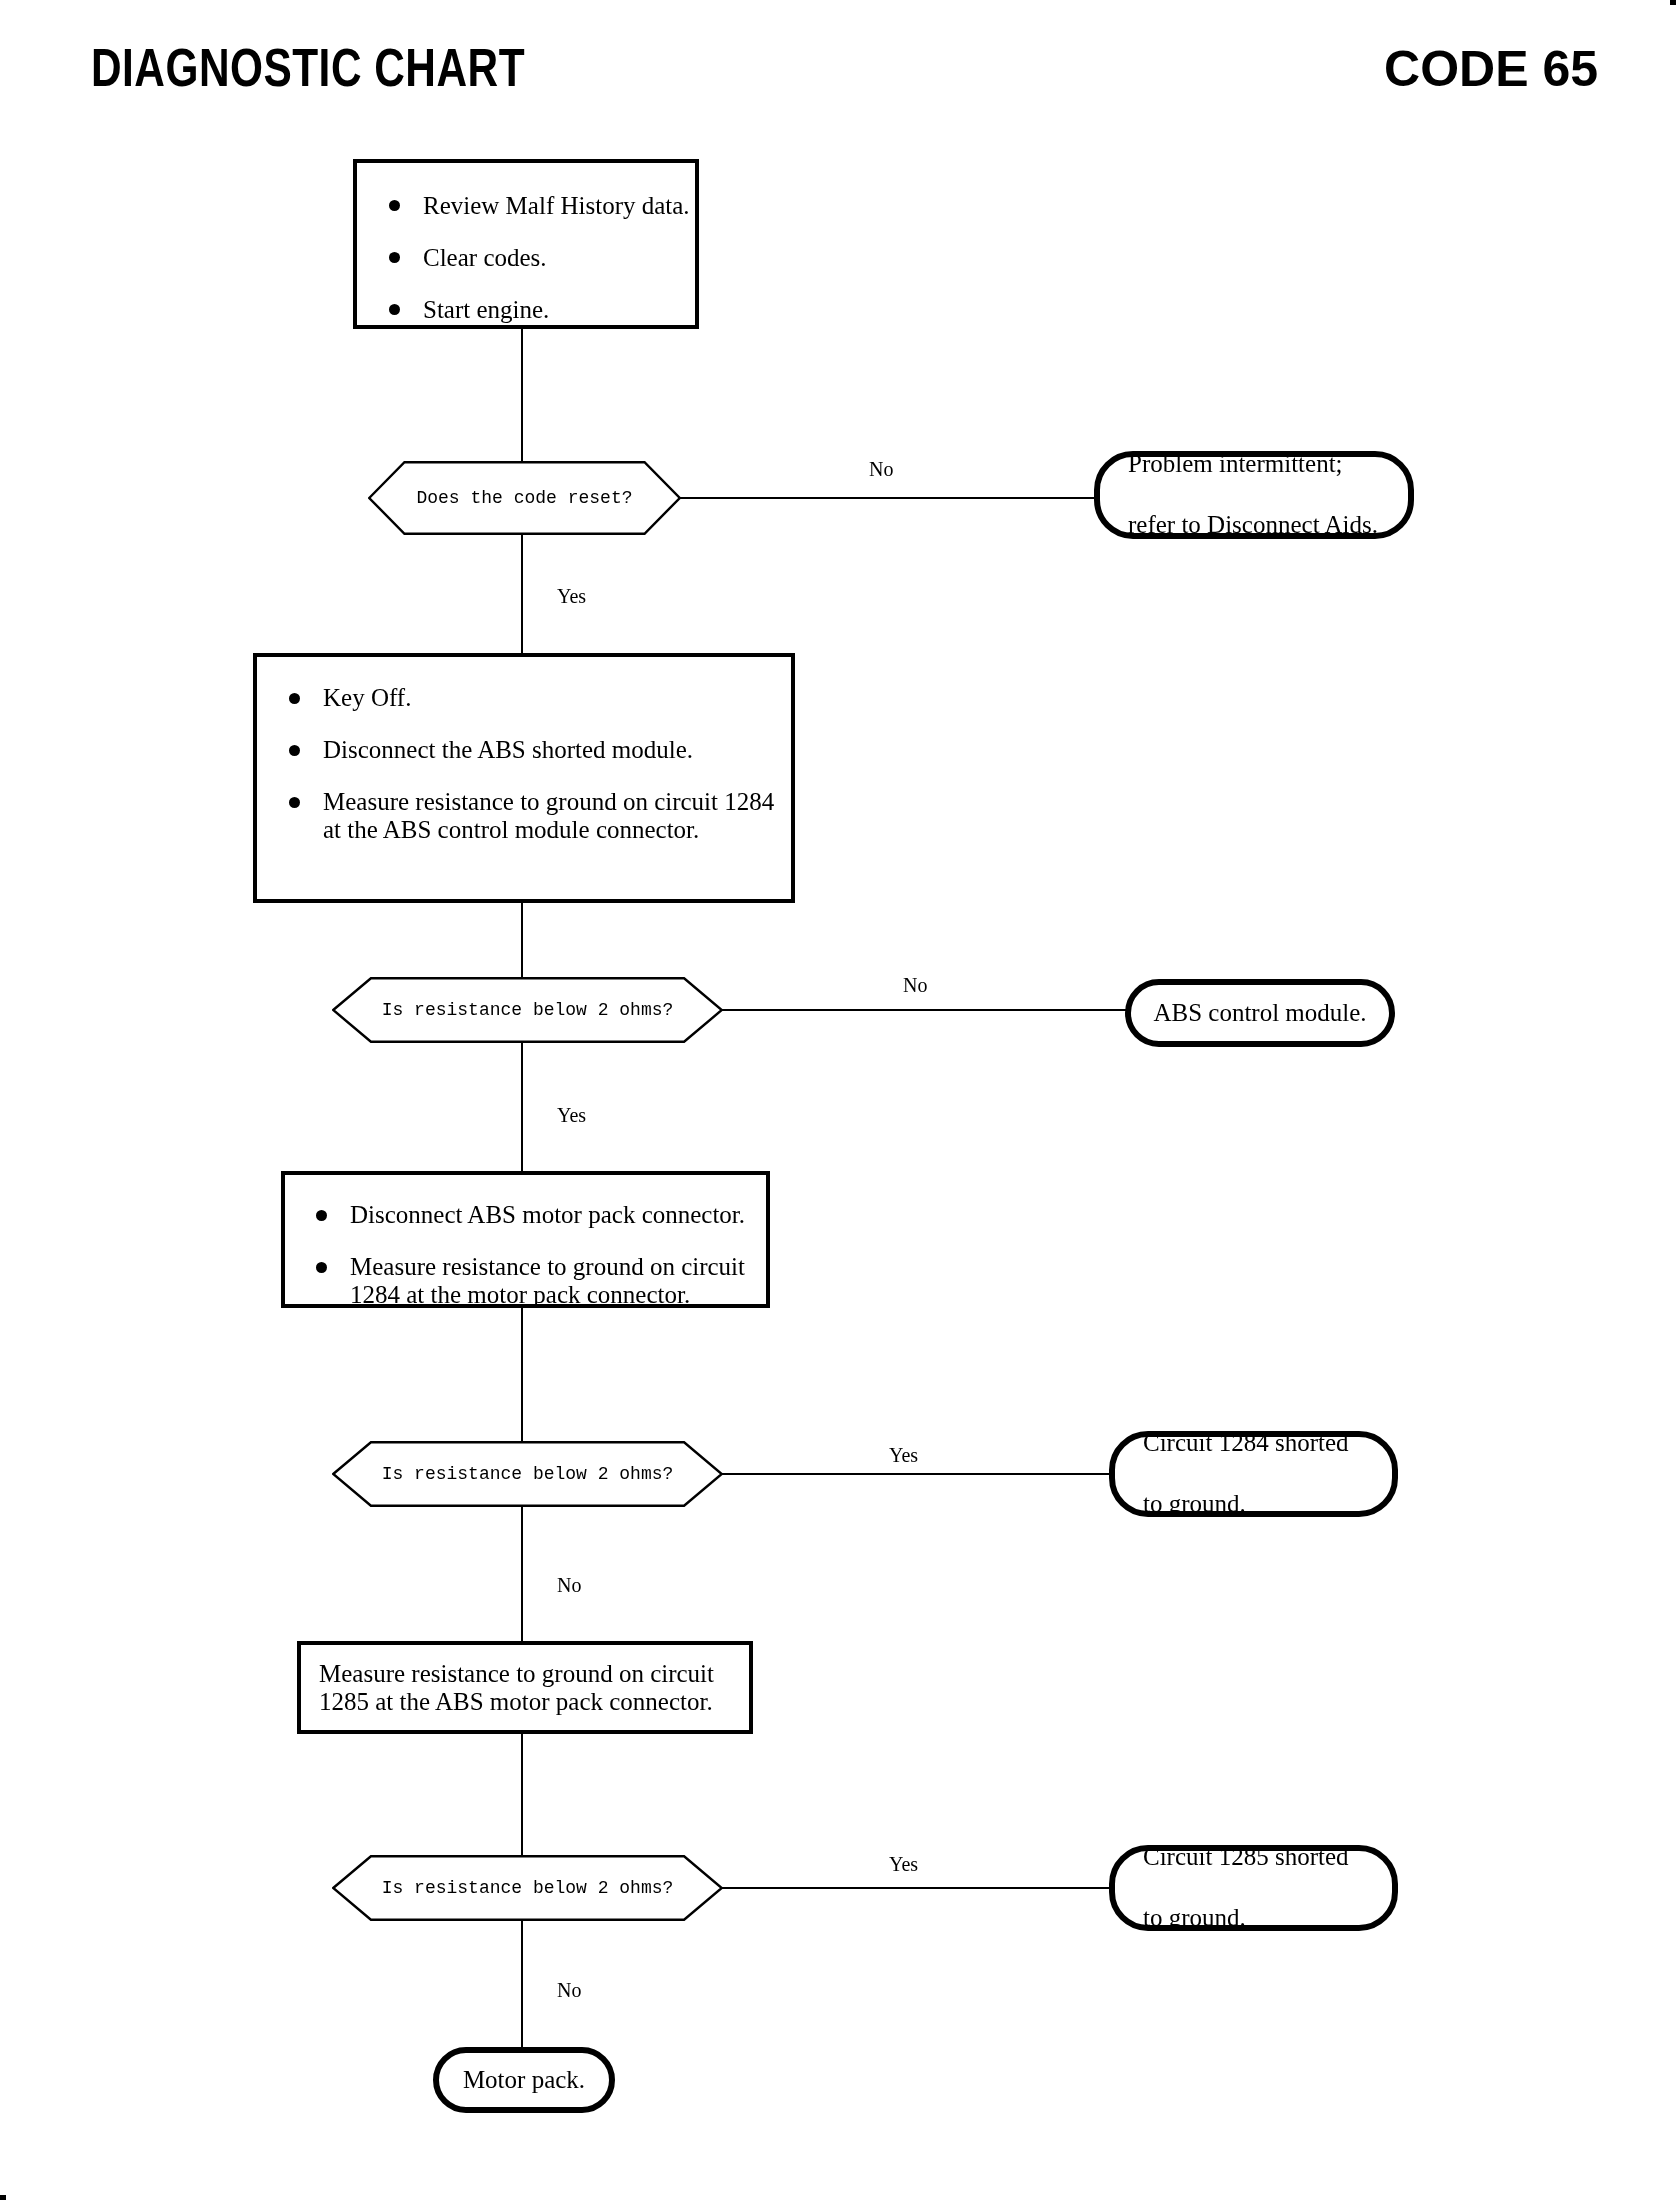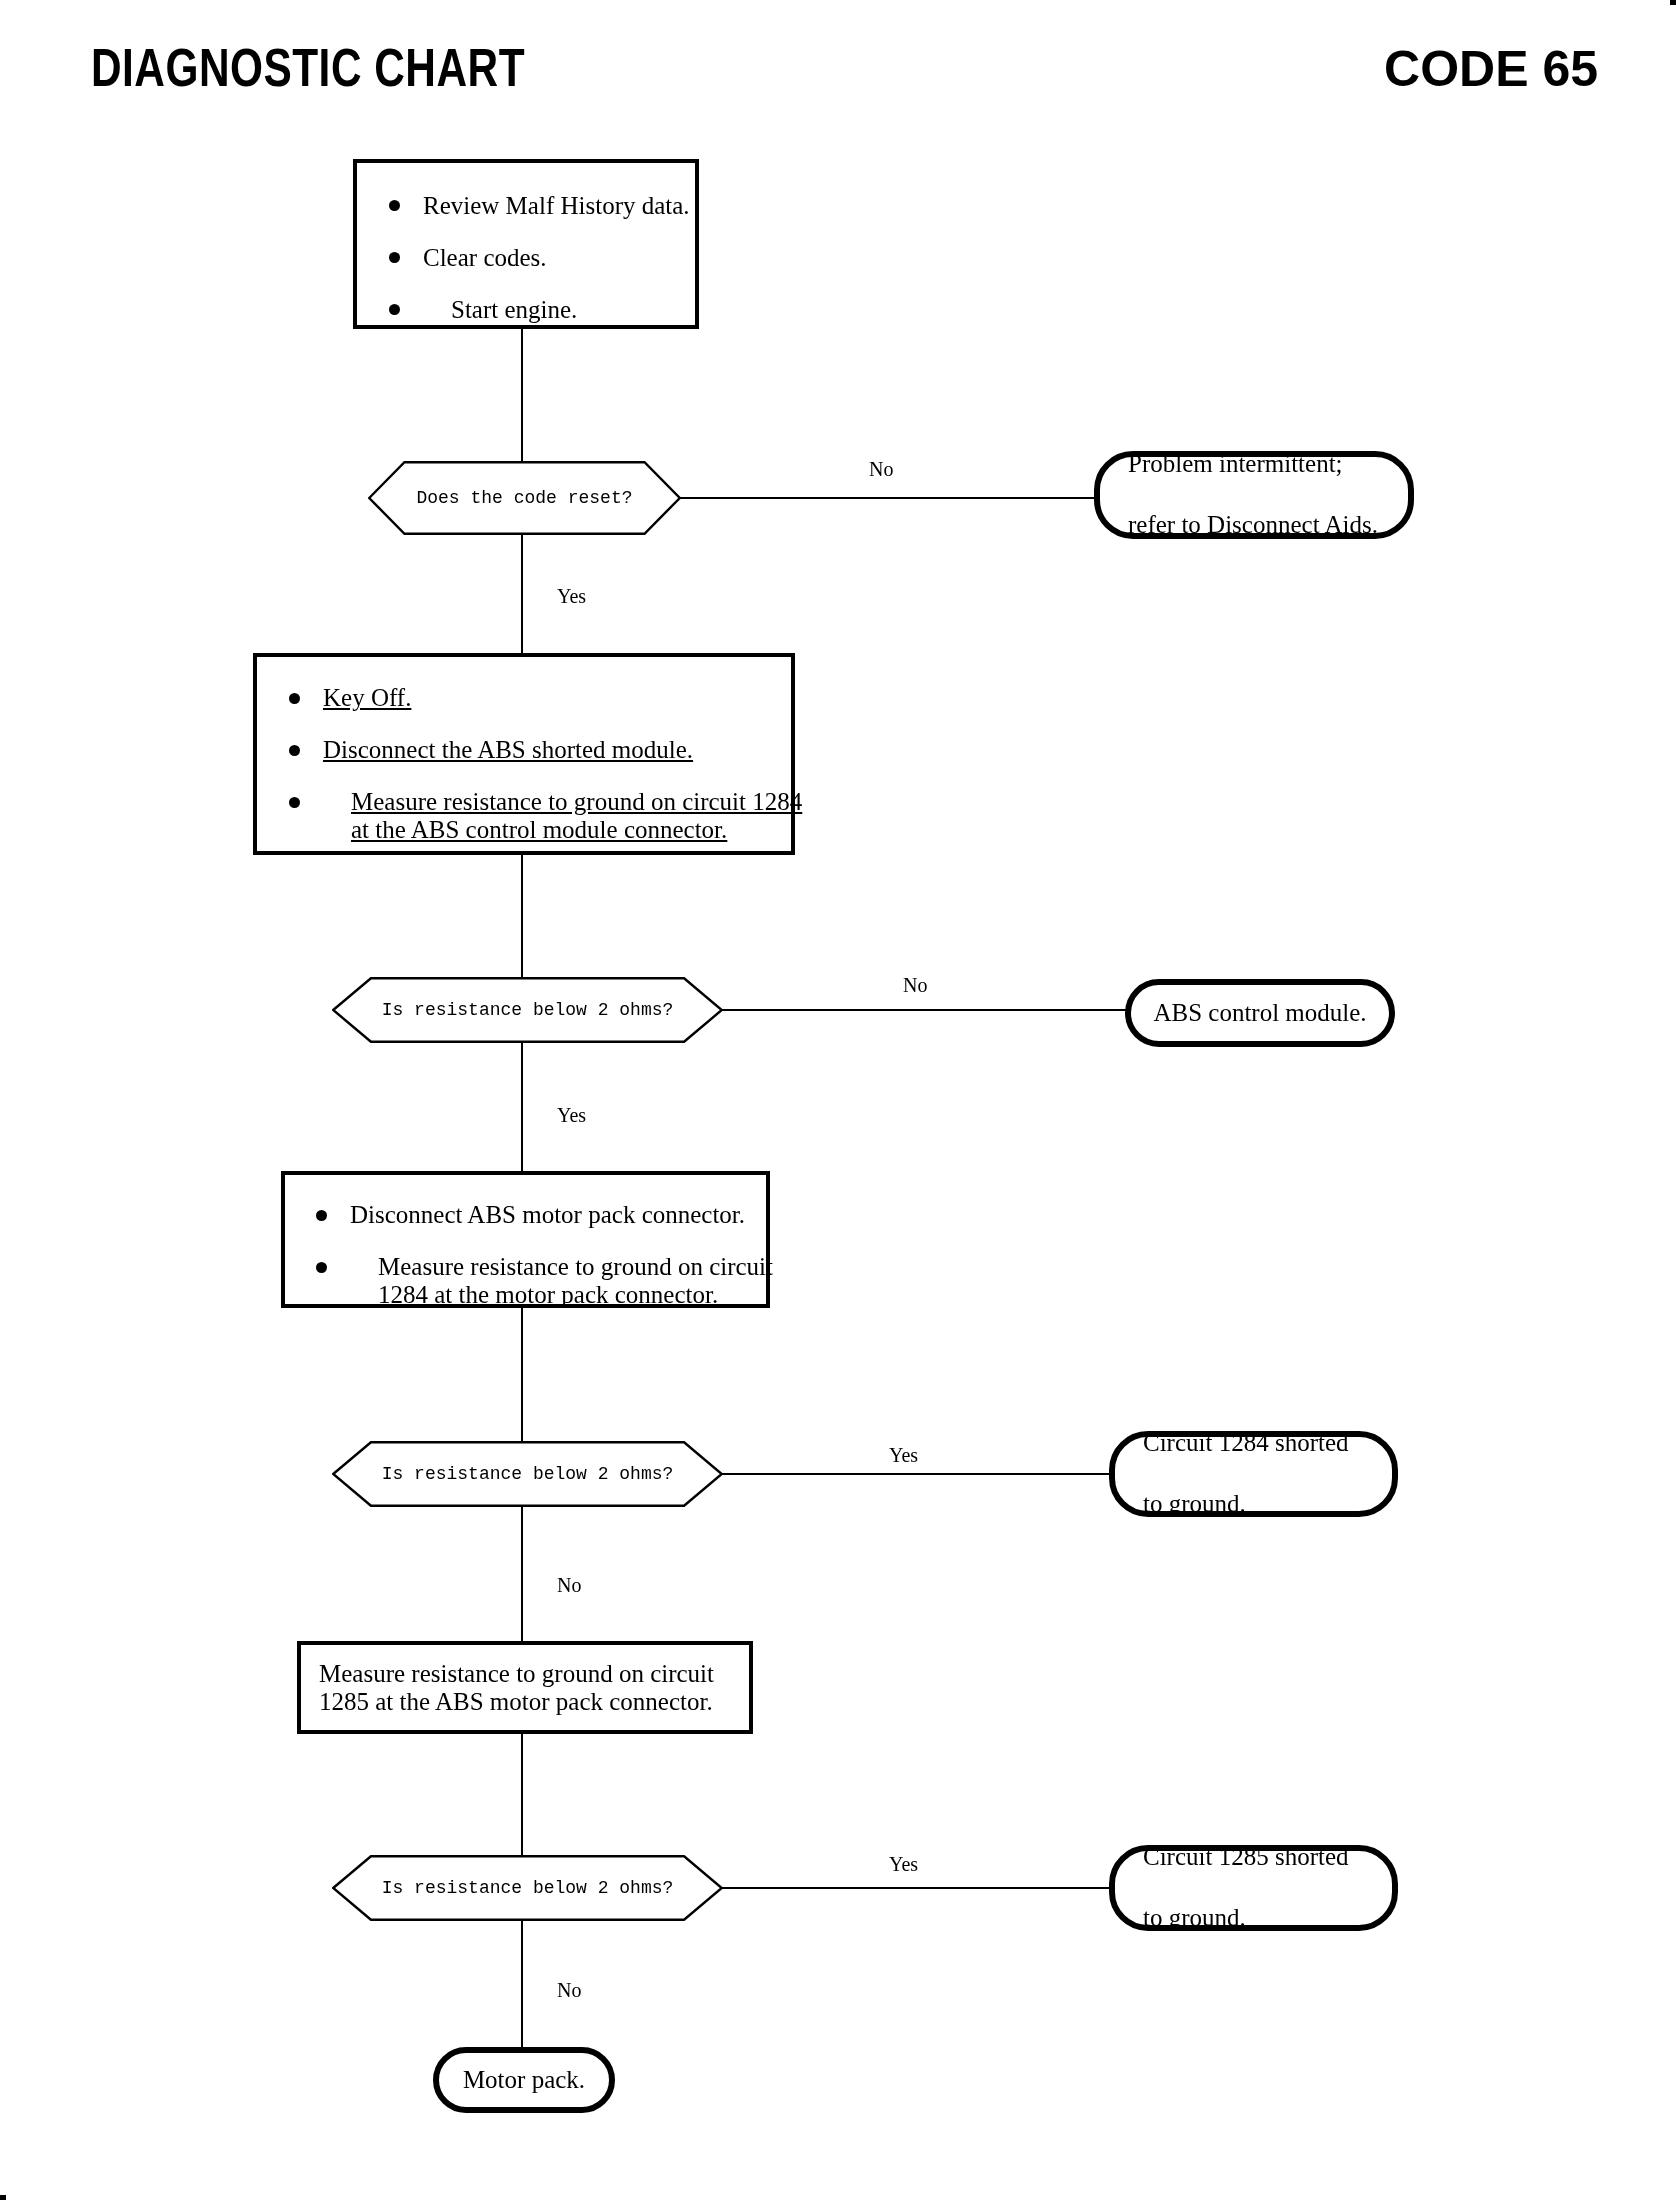--- a/index.html
+++ b/index.html
@@ -20,27 +20,27 @@
   .code{
     position:absolute;right:78px;top:43px;
     font-family:"Liberation Sans","DejaVu Sans",sans-serif;
     font-weight:700;font-size:50px;line-height:53px;white-space:nowrap;
   }
 
   
   .pbox{position:absolute;background:#fff;border:4.9px solid #000;box-sizing:border-box;}
   .pbox ul{list-style:none;margin:14px;padding:0;}
   .pbox li{display:flex;margin-bottom:24px;}
-  .pbox li:last-child{margin-bottom:0;gap:28px;}
+  .pbox li:last-child{margin-bottom:0;}
   .bullet{flex:none;width:11px;height:11px;border-radius:50%;background:#000;margin-top:8.5px;}
   .li-text{margin-left:23px;}
   .tline{display:block;white-space:nowrap;font-size:25px;line-height:28px;}
 
   #box1{left:353px;top:159px;width:346px;height:170px;padding:14.6px 0 0 18px;}
-  #box2{left:253px;top:653px;width:542px;height:202px;padding:13.4px 0 0 18px;text-decoration:underline;}
+  #box2{left:253px;top:653px;width:542px;height:250px;padding:13.4px 0 0 18px;}
   #box3{left:281px;top:1171px;width:489px;height:137px;padding:12px 0 0 17px;}
   #box4{left:297px;top:1641px;width:456px;height:93px;display:flex;flex-direction:column;justify-content:center;padding-left:18px;}
 
   
   .hex{position:absolute;}
   .hex svg{position:absolute;inset:0;width:100%;height:100%;display:block;}
   .hex-label{position:absolute;inset:0;display:flex;align-items:center;justify-content:center;font-size:18px;white-space:nowrap;font-family:Liberation Mono, monospace;}
   #hex1{left:368px;top:461px;width:313px;height:74px;}
   #hex2{left:332px;top:977px;width:391px;height:66px;}
   #hex3{left:332px;top:1441px;width:391px;height:66px;}

